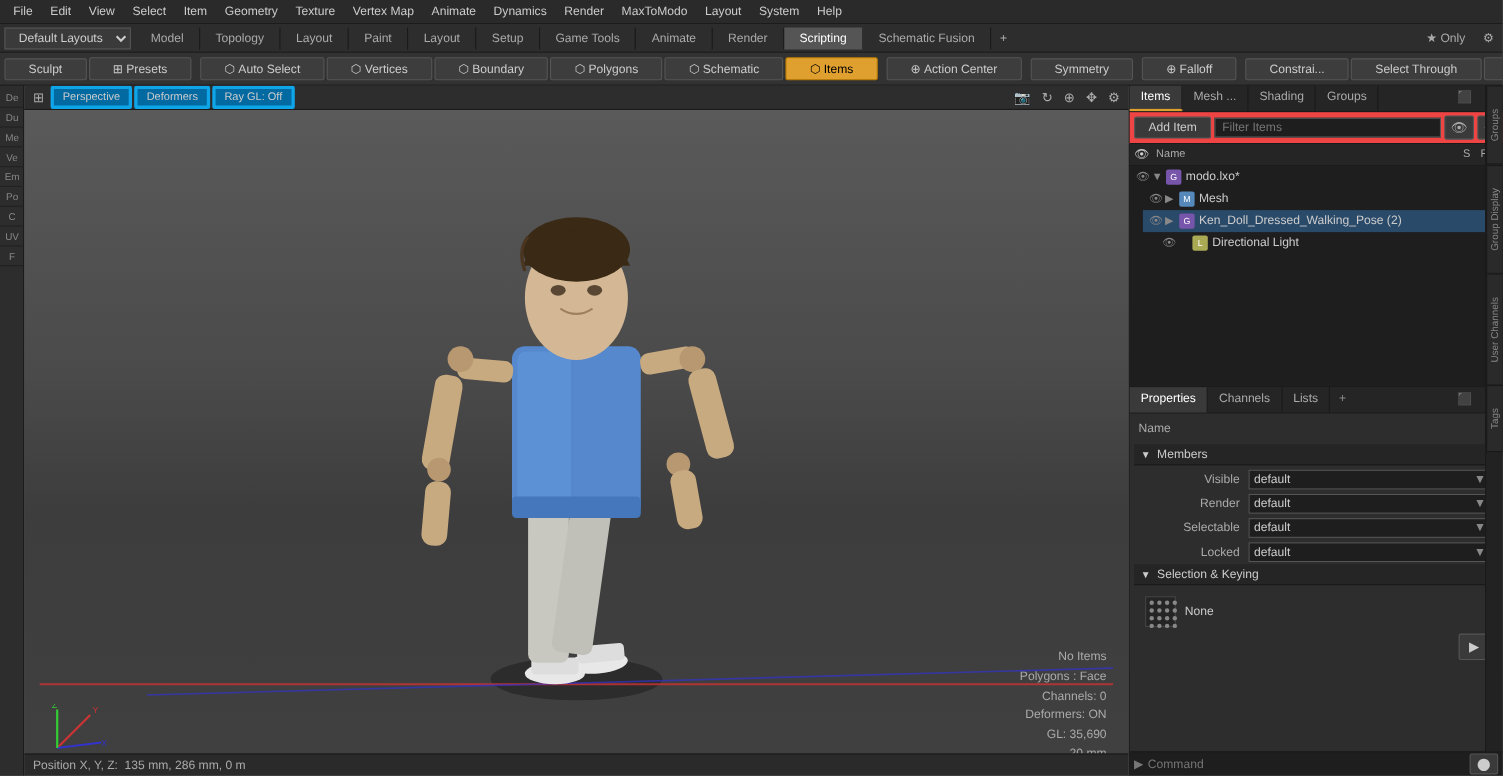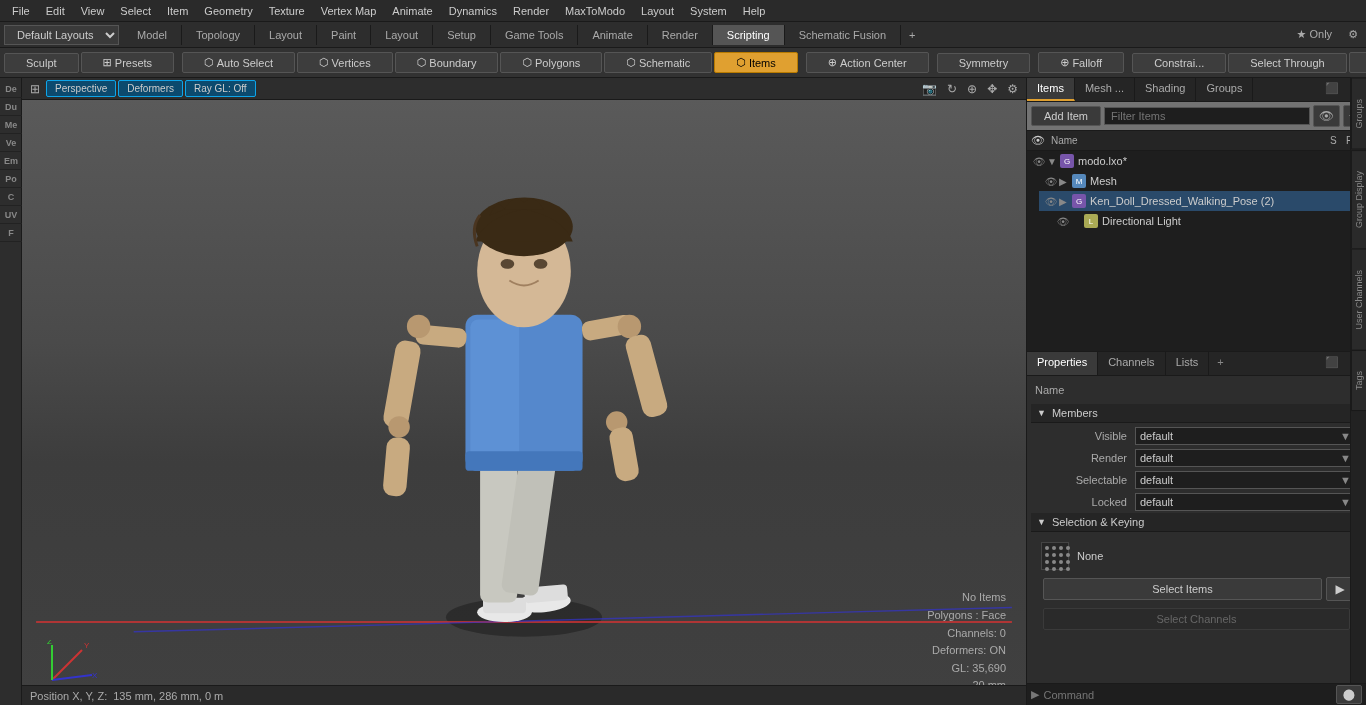--- a/index.html
+++ b/index.html
@@ -22,27 +22,27 @@
     
     #tool-bar { display: flex; align-items: center; background: #323232; height: 30px; padding: 0 4px; gap: 2px; border-bottom: 1px solid #1a1a1a; }
     .tool-btn { padding: 3px 21px; background: #3d3d3d; border: 1px solid #555; color: #ccc; cursor: pointer; font-size: 11px; border-radius: 2px; white-space: nowrap; display: flex; align-items: center; gap: 3px; }
     .tool-btn.active { background: #e0a030; color: #000; border-color: #b87a00; }
     .tool-separator { width: 1px; height: 20px; background: #555; margin: 0 2px; }
 
     
     #main { display: flex; height: calc(705px - 22px - 26px - 30px); }
 
     
-    #left-sidebar { width: 22px; background: #2d2d2d; border-right: 1px solid #1a1a1a; display: flex; flex-direction: column; padding: 2px 0; font-weight: bold; }
+    #left-sidebar { width: 22px; background: #2d2d2d; border-right: 1px solid #1a1a1a; display: flex; flex-direction: column; padding: 2px 0; }
     .sidebar-icon { width: 22px; height: 18px; display: flex; align-items: center; justify-content: center; color: #888; cursor: pointer; font-size: 9px; border-bottom: 1px solid #222; }
 
     
     #viewport { flex: 1; position: relative; background: #4a4a4a; overflow: hidden; }
     #viewport-header { display: flex; align-items: center; background: #2d2d2d; height: 22px; padding: 0 4px; gap: 2px; border-bottom: 1px solid #1a1a1a; }
-    .vp-btn { padding: 2px 8px; background: #0c4a6e; border: 1px solid #0ea5e9; color: #ccc; cursor: pointer; font-size: 10px; border-radius: 2px; }
+    .vp-btn { padding: 2px 8px; background: #0369a1; border: 3px solid #0ea5e9; color: #ccc; cursor: pointer; font-size: 10px; border-radius: 2px; }
     .vp-icon-btn { padding: 2px 4px; color: #aaa; cursor: pointer; font-size: 12px; }
     .vp-spacer { flex: 1; }
 
     #viewport-canvas { width: 100%; height: calc(100% - 22px); position: relative; overflow: hidden; background: linear-gradient(180deg, #5a5a5a 0%, #4a4a4a 40%, #3d3d3d 60%, #404040 100%); }
 
     
     #info-overlay { position: absolute; bottom: 10px; right: 20px; text-align: right; color: #aaa; font-size: 11px; line-height: 1.6; }
 
     
     #xyz-indicator { position: absolute; bottom: 15px; left: 20px; width: 50px; height: 50px; }
@@ -54,21 +54,21 @@
     #right-panel { width: 340px; background: #2d2d2d; border-left: 1px solid #1a1a1a; display: flex; flex-direction: column; }
 
     
     #right-tabs { display: flex; background: #252525; height: 24px; border-bottom: 1px solid #1a1a1a; }
     .right-tab { padding: 4px 10px; color: #aaa; cursor: pointer; font-size: 11px; border-right: 1px solid #1a1a1a; }
     .right-tab.active { background: #3a3a3a; color: #fff; border-bottom: 2px solid #e0a030; }
     .right-tab-icons { margin-left: auto; display: flex; }
     .right-tab-icon { padding: 4px 6px; color: #888; cursor: pointer; font-size: 11px; }
 
     
-    #items-toolbar { display: flex; align-items: center; padding: 3px 4px; background: #737373; border-bottom: 1px solid #1a1a1a; gap: 3px; }
+    #items-toolbar { display: flex; align-items: center; padding: 3px 4px; background: #ef4444; border-bottom: 1px solid #1a1a1a; gap: 3px; }
     .items-add-btn { padding: 3px 12px; background: #3a3a3a; border: 1px solid #555; color: #ccc; cursor: pointer; font-size: 11px; border-radius: 2px; }
     #items-filter { flex: 1; background: #1e1e1e; border: 1px solid #555; color: #ccc; padding: 2px 6px; font-size: 11px; }
     .items-icon-btn { padding: 3px 5px; color: #aaa; cursor: pointer; font-size: 12px; background: #3a3a3a; border: 1px solid #555; border-radius: 2px; }
 
     
     #items-list-header { display: flex; align-items: center; background: #252525; height: 20px; padding: 0 4px; border-bottom: 1px solid #1a1a1a; }
     .items-vis-col { width: 16px; }
     .items-name-col { flex: 1; color: #aaa; font-size: 10px; padding-left: 4px; }
     .items-s-col { width: 16px; color: #aaa; font-size: 10px; }
     .items-f-col { width: 16px; color: #aaa; font-size: 10px; }
@@ -487,25 +487,21 @@
                 <div class="keying-dot"></div>
                 <div class="keying-dot"></div>
                 <div class="keying-dot"></div>
                 <div class="keying-dot"></div>
                 <div class="keying-dot"></div>
               </div>
               <span class="keying-none-label">None</span>
             </div>
 
             <div style="display:flex;align-items:center;padding:2px 4px;">
-              <button class="sel-btn" style="flex:1;">Select Items</button>
               <div class="arrow-btn">▶</div>
-            </div>
-            <div style="display:flex;align-items:center;padding:2px 4px;">
-              <button class="sel-btn disabled" style="flex:1;">Select Channels</button>
             </div>
           </div>
         </div>
       </div>
 
       <div style="position:absolute;right:0;top:0;bottom:22px;width:16px;display:flex;flex-direction:column;background:#222;border-left:1px solid #1a1a1a;z-index:10;">
         <div class="vert-tab">Groups</div>
         <div class="vert-tab">Group Display</div>
         <div class="vert-tab">User Channels</div>
         <div class="vert-tab">Tags</div>

